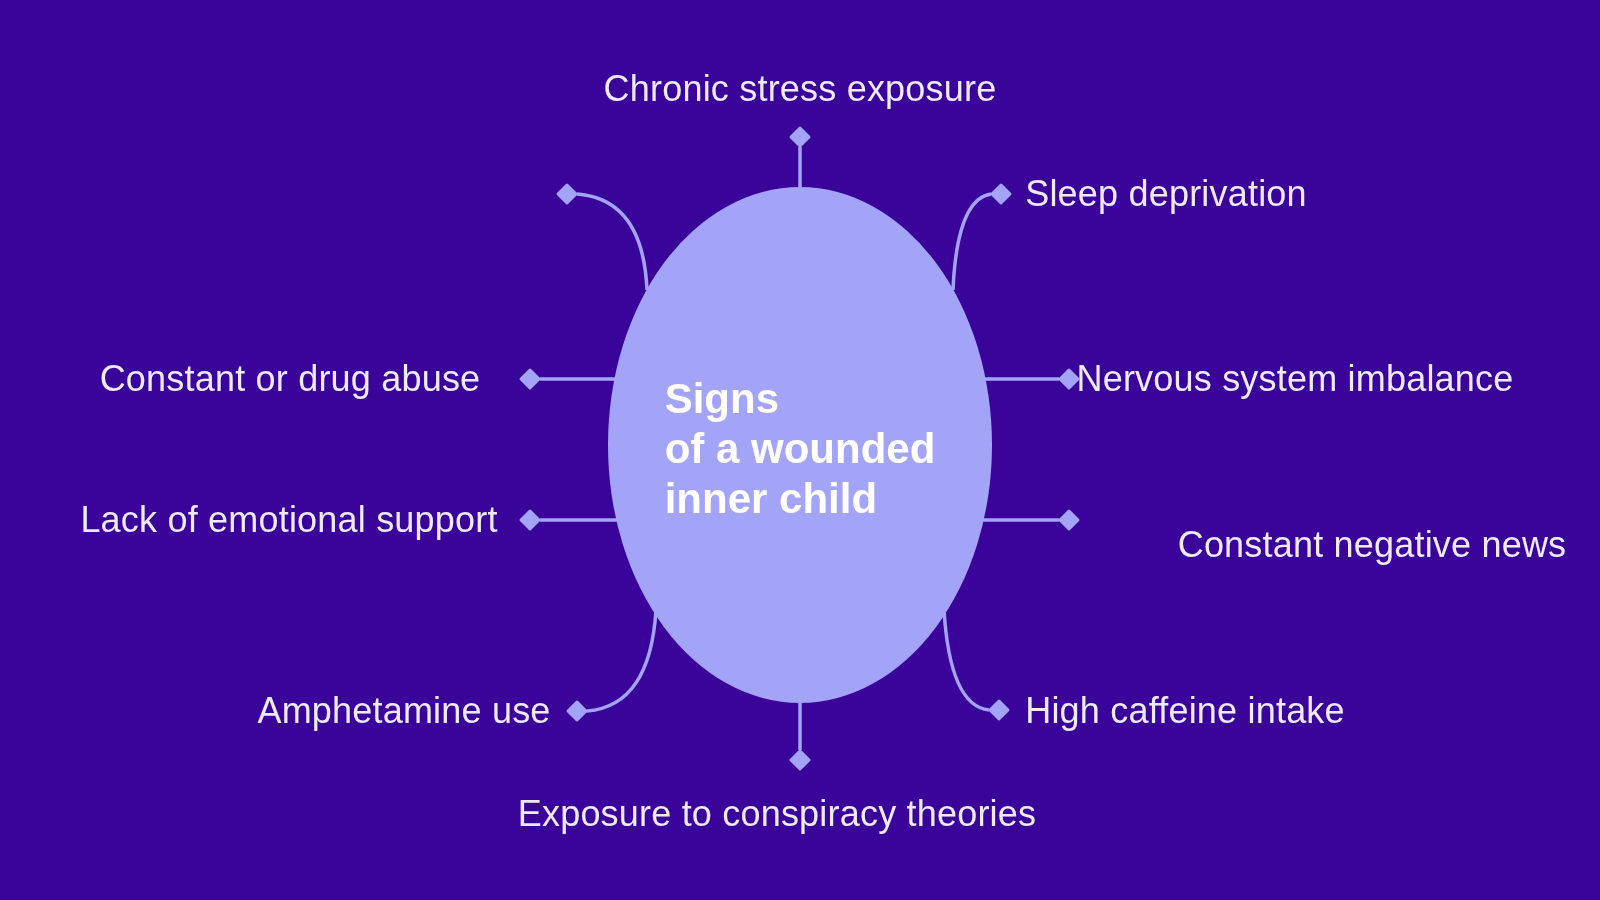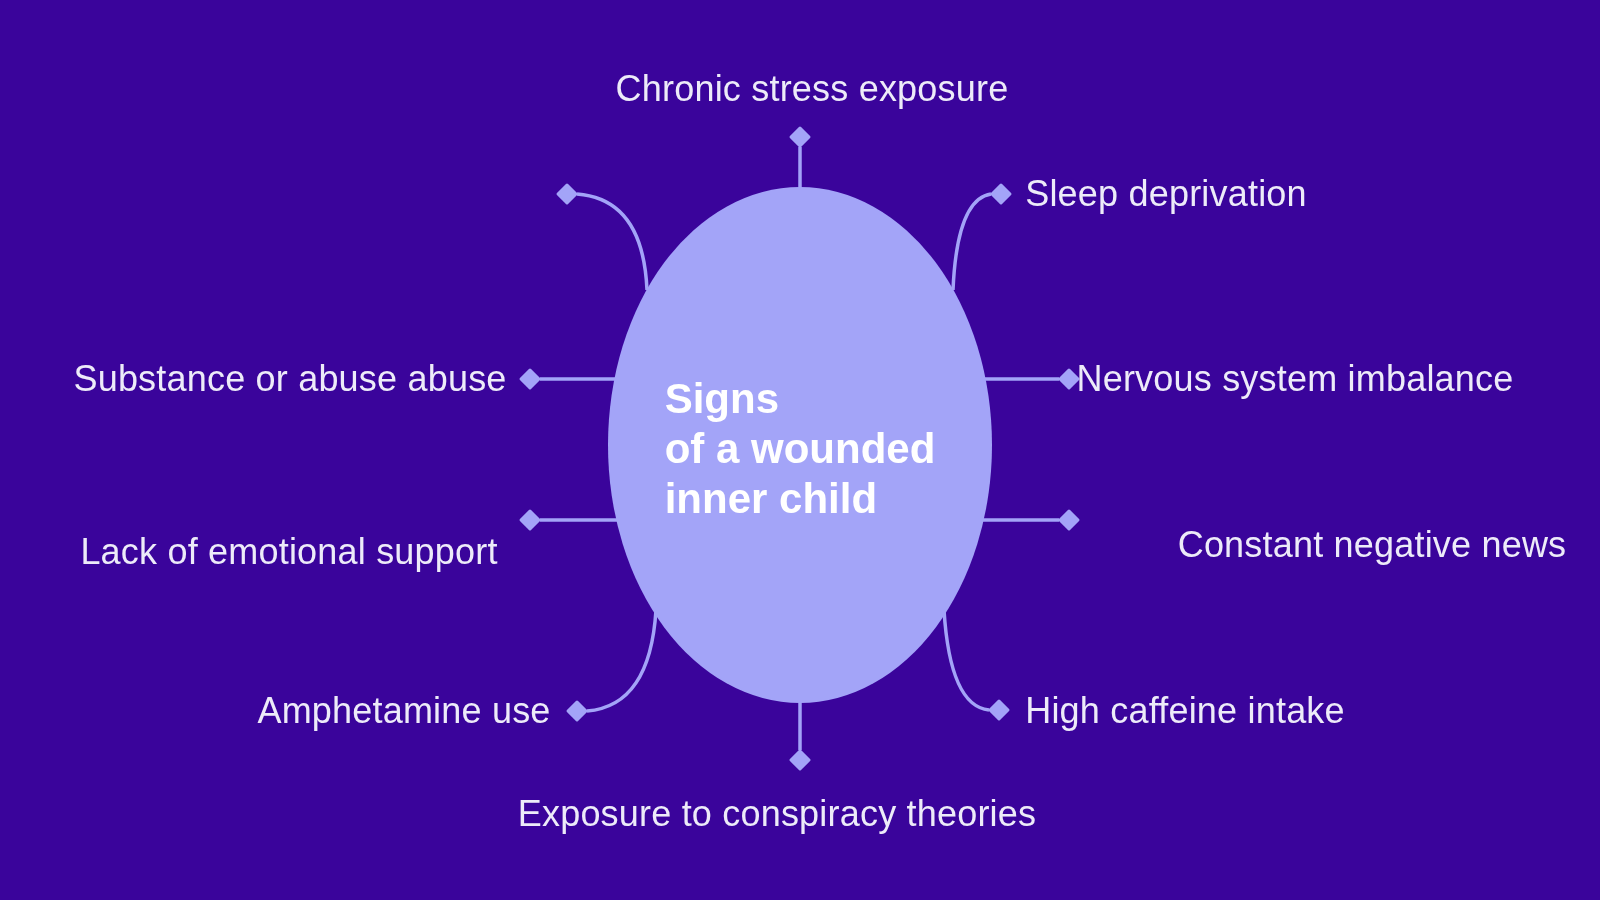--- a/index.html
+++ b/index.html
@@ -68,23 +68,23 @@
       <path class="diamond" d="M0,-9 L9,0 L0,9 L-9,0 Z" transform="translate(800,760)"></path>
     </g>
   </svg>
 
   <div class="center-title">
     <span>Signs</span>
     <span>of a wounded</span>
     <span>inner child</span>
   </div>
 
-  <div class="label" style="left:800px;top:89px;margin-left:12px;">Chronic stress exposure</div>
+  <div class="label" style="left:800px;top:89px;">Chronic stress exposure</div>
   <div class="label" style="left:1166px;top:194px;">Sleep deprivation</div>
-  <div class="label" style="left:290px;top:379px;">Substance or abuse abuse</div>
+  <div class="label" style="left:290px;top:379px;">Constant or drug abuse</div>
   <div class="label" style="left:1295px;top:379px;">Nervous system imbalance</div>
-  <div class="label" style="left:289px;top:520px;margin-top:32px;">Lack of emotional support</div>
+  <div class="label" style="left:289px;top:520px;">Lack of emotional support</div>
   <div class="label" style="left:1372px;top:521px;margin-top:24px;">Constant negative news</div>
   <div class="label" style="left:404px;top:711px;text-align:center;">Amphetamine use</div>
   <div class="label" style="left:1185px;top:711px;">High caffeine intake</div>
   <div class="label" style="left:777px;top:814px;">Exposure to conspiracy theories</div>
 
 </div>
 
 </body></html>

